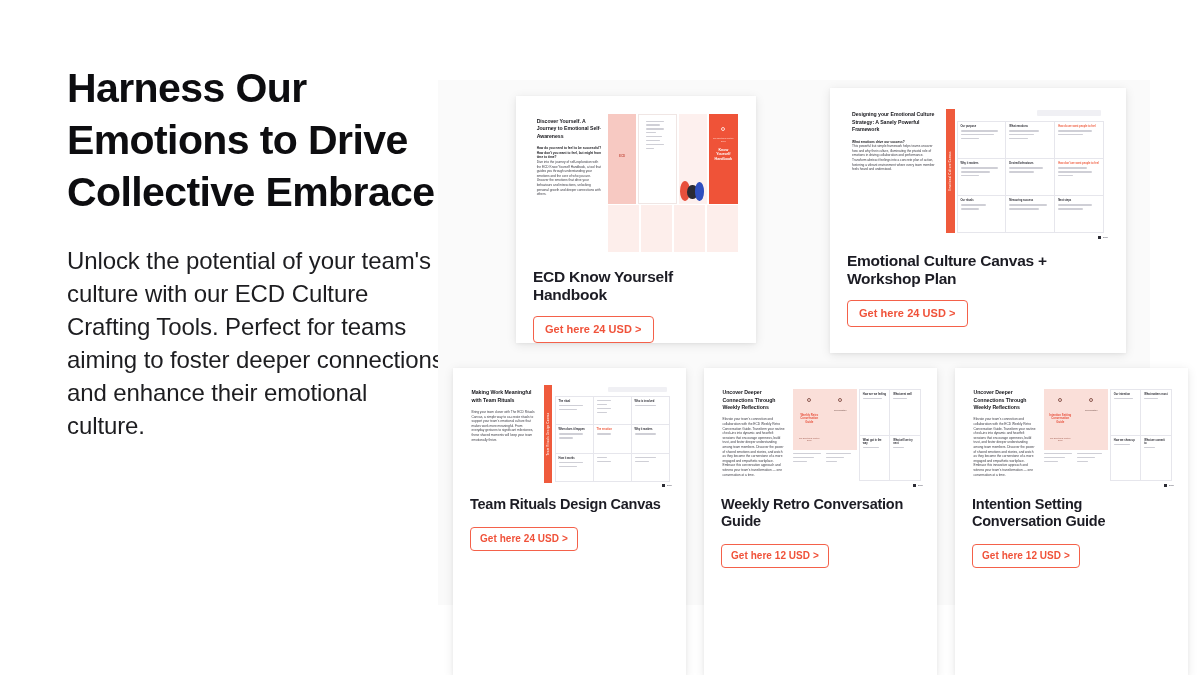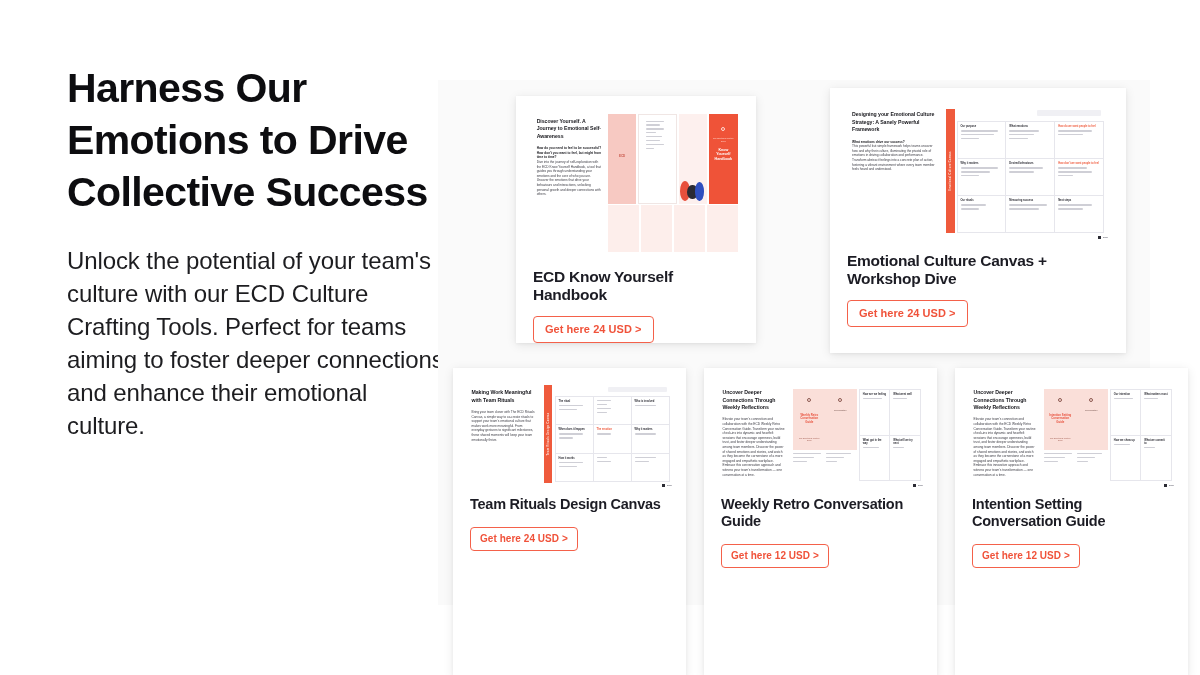--- a/index.html
+++ b/index.html
@@ -190,21 +190,21 @@
 
   .note-col { position: absolute; }
   .note { margin-bottom: 4px; }
 </style>
 </head>
 <body>
 
 <div class="page">
 
   <div class="copy">
-    <h1 class="headline">Harness Our Emotions to Drive Collective Success</h1>
+    <h1 class="headline">Harness Our Emotions to Drive Collective Embrace</h1>
     <p class="subcopy">Unlock the potential of your team's culture with our ECD Culture Crafting Tools. Perfect for teams aiming to foster deeper connections and enhance their emotional culture.</p>
   </div>
 
   <div class="gallery">
     <div class="gallery-bg"></div>
 
     <div class="card c1">
       <div class="thumb">
         <div class="mini">
           <div class="mini-left-page">
@@ -322,21 +322,21 @@
                 <div class="ln w60"></div>
               </div>
           </div>
           <div class="brand-mark">
             <span class="brand-sq"></span>
             <span class="brand-tx">ECD</span>
           </div>
         </div>
       </div>
       <div class="card-body">
-        <div class="card-title">Emotional Culture Canvas + Workshop Dive</div>
+        <div class="card-title">Emotional Culture Canvas + Workshop Plan</div>
         <button class="buy-btn">Get here 24 USD &gt;</button>
       </div>
     </div>
 
     <div class="card c3">
       <div class="thumb">
         <div class="mini">
           <div class="mini-left-page" style="left:4%;top:10%;width:30%">
             <div class="mini-page-head">Making Work Meaningful with Team Rituals</div>
             <div class="mini-page-sub">Bring your team closer with The ECD Rituals Canvas, a simple way to co-create rituals to support your team's emotional culture that makes work more meaningful. From everyday gestures to significant milestones, these shared moments will keep your team emotionally thrive.</div>

